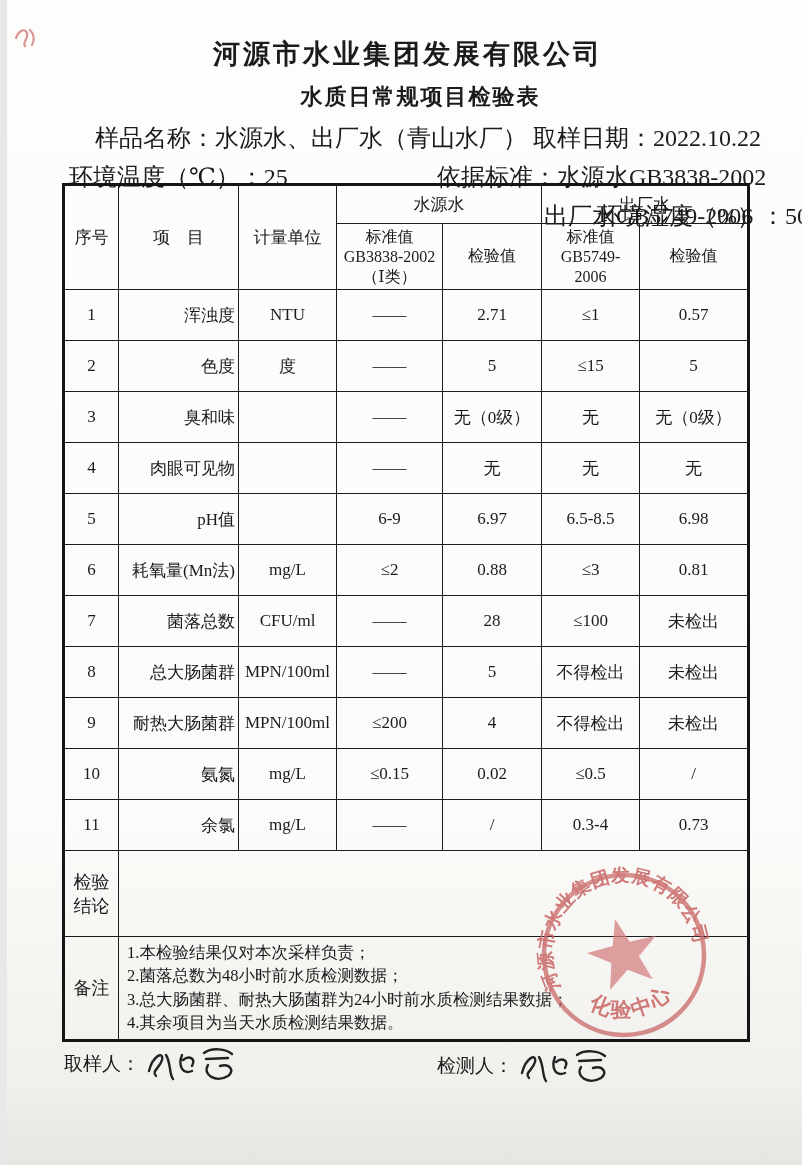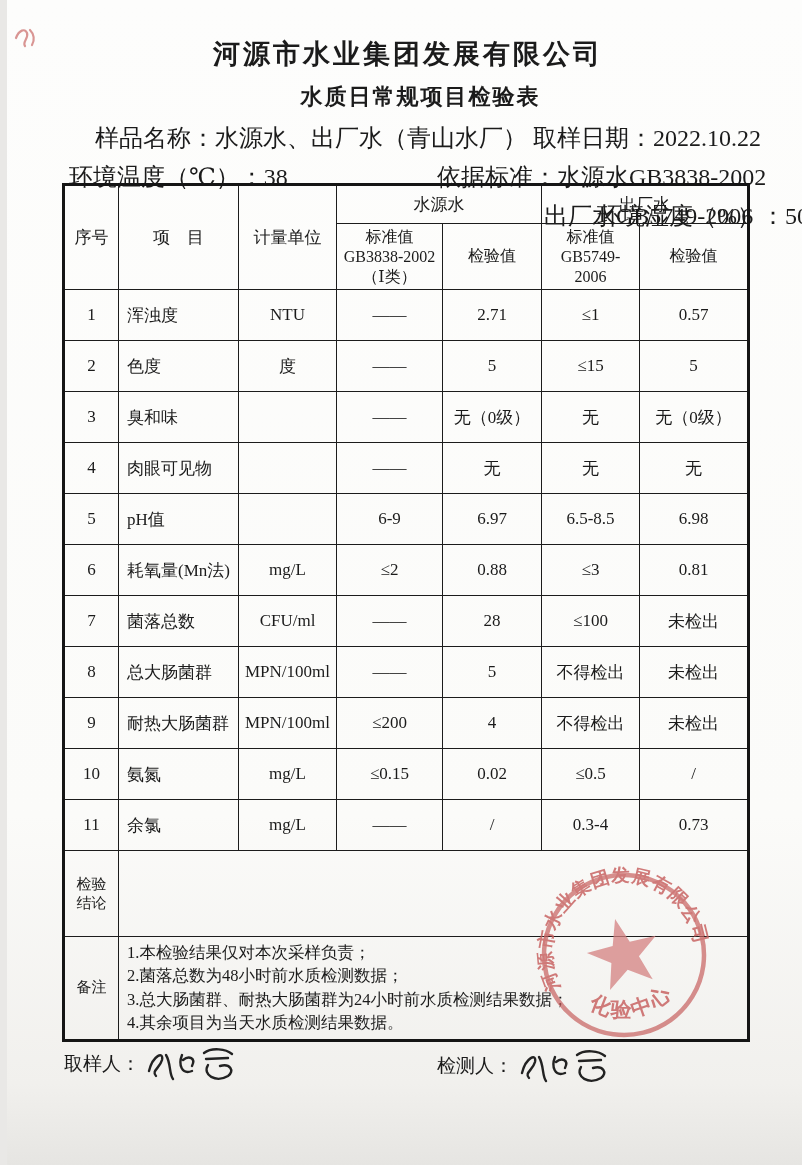--- a/index.html
+++ b/index.html
@@ -52,29 +52,29 @@
     padding:2px 3px;
     white-space:pre-line;
     overflow:hidden;
   }
   .report-table{ border:3px solid #151515; }
   .hdr-row1 th{ height:39px; }
   .hdr-row2 th{ height:66px; font-size:16px; }
   .std-small{ font-size:15.5px; line-height:1.25; }
   .bold-th{ font-weight:bold; font-size:17px; }
   tbody.data-body tr{ height:51px; }
-  .report-table td.cell-item{ text-align:left; padding-left:8px; }
+  .report-table td.cell-item{ text-align:right; padding-left:8px; }
   .report-table td.cell-bold{ font-weight:normal; }
   tr.conclusion-row{ height:86px; }
   tr.remark-row{ height:103px; }
   .remark-cell{
     text-align:left !important; padding:4px 6px 4px 8px !important;
     font-size:16.5px; line-height:1.42; vertical-align:middle;
   }
-  .label-col{ font-size:15px;font-family:Liberation Serif, serif; }
+  .label-col{ font-size:18px;font-family:Liberation Serif, serif; }
 
   .footer-line{
     position:absolute; top:1043px; left:57px; width:700px;
     font-size:19px;
   }
   .sign-label{ display:inline-block; }
   .tester-block{ position:absolute; left:373px; top:0; }
   .sig{ display:inline-block; vertical-align:middle; margin-left:4px; }
 
   .stamp{
@@ -95,21 +95,21 @@
   </svg>
 
   <div class="titles">
     <div class="company-title">河源市水业集团发展有限公司</div>
     <div class="doc-title">水质日常规项目检验表</div>
   </div>
 
   <div class="info">
     <div class="info-line1"><span>样品名称：</span><span>水源水、出厂水（青山水厂）</span><span class="gap"></span><span>取样日期：</span><span>2022.10.22</span></div>
     <div class="info-line2">
-      <span>环境温度（℃）：</span><span>38</span>
+      <span>环境温度（℃）：</span><span>25</span>
       <span class="right-abs1"><span>依据标准：</span><span>水源水GB3838-2002</span></span>
     </div>
     <div class="info-line3">
       <span>环境湿度（%）：</span><span>50</span>
       <span class="right-abs2"><span>出厂水GB5749-2006</span></span>
     </div>
   </div>
 
   <table class="report-table">
     <colgroup>

